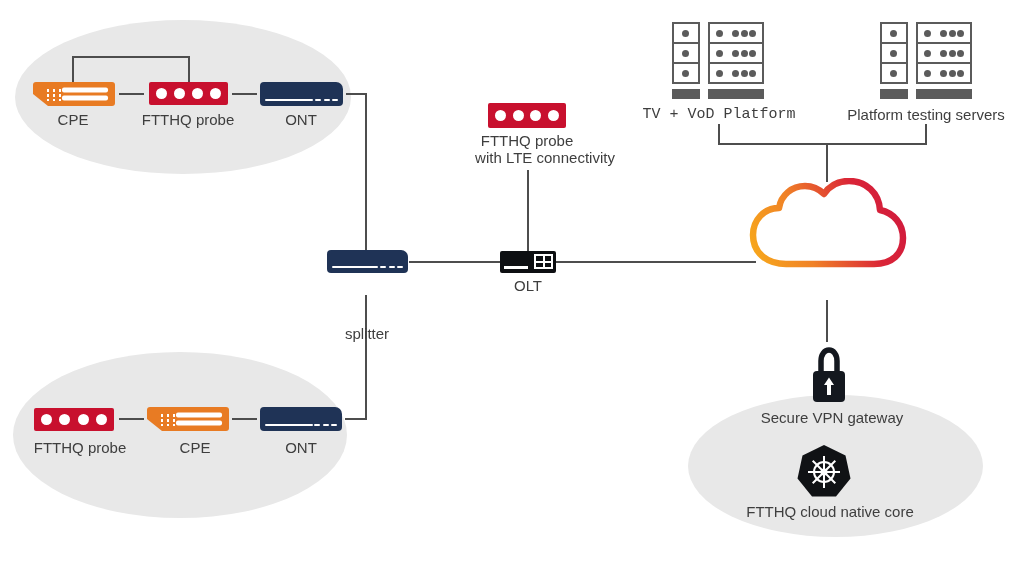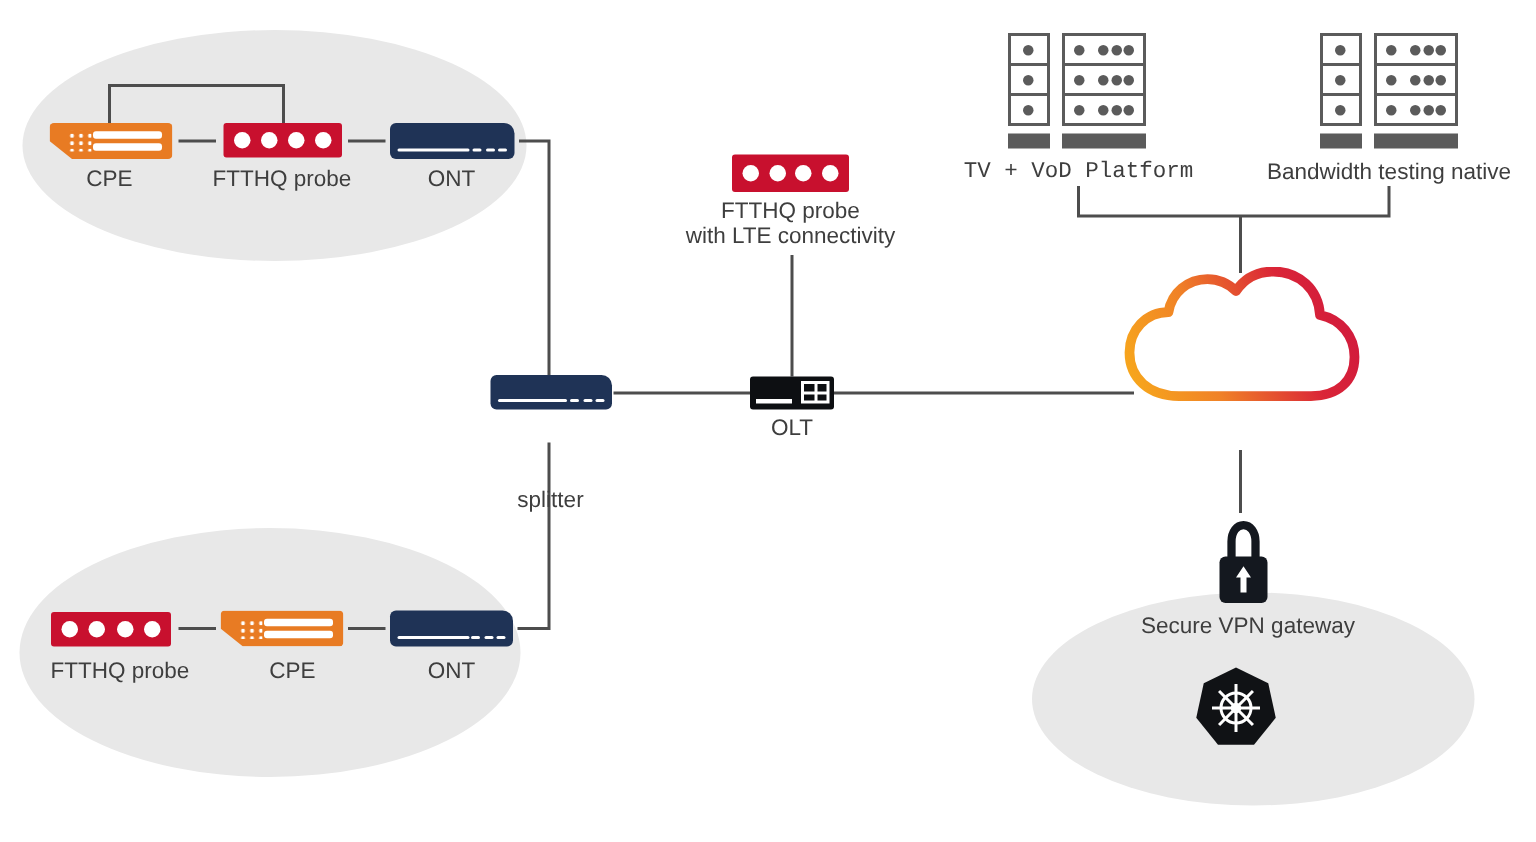--- a/index.html
+++ b/index.html
@@ -162,21 +162,21 @@
   </div>
   <div class="lbl" style="left:528px;top:277px;">OLT</div>
 
   <div class="probe" style="left:488px;top:103px;width:78px;height:25px;">
     <span class="pd"></span>
       <span class="pd"></span>
       <span class="pd"></span>
       <span class="pd"></span>
   </div>
   <div class="lbl" style="left:527px;top:132px;">FTTHQ probe</div>
-  <div class="lbl" style="left:527px;top:149px;">with LTE connectivity</div>
+  <div class="lbl" style="left:545px;top:149px;">with LTE connectivity</div>
 
   <div class="server-group" style="left:672px;top:22px;">
     <div class="server-col">
       <div class="rack narrow">
         <div class="rrow">
             <span class="sdot"></span>
           </div>
         <div class="rrow">
             <span class="sdot"></span>
           </div>
@@ -262,21 +262,21 @@
             <span class="trio">
               <span class="sdot"></span>
               <span class="sdot"></span>
               <span class="sdot"></span>
             </span>
           </div>
       </div>
       <div class="rack-base"></div>
     </div>
   </div>
-  <div class="lbl" style="left:926px;top:106px;">Bandwidth testing native</div>
+  <div class="lbl" style="left:926px;top:106px;">Platform testing servers</div>
 
   <svg class="abs" style="left:746px;top:178px;" width="164" height="94" viewBox="0 0 164 94">
     <defs>
       <linearGradient id="cloudGrad" gradientUnits="userSpaceOnUse" x1="10" y1="85" x2="150" y2="30">
         <stop offset="0" stop-color="#F7A71C"></stop>
         <stop offset="0.35" stop-color="#F08227"></stop>
         <stop offset="0.78" stop-color="#DA2537"></stop>
         <stop offset="1" stop-color="#D21C3C"></stop>
       </linearGradient>
     </defs>
@@ -293,14 +293,15 @@
   <div class="lbl" style="left:832px;top:409px;">Secure VPN gateway</div>
 
   <svg class="abs" style="left:797px;top:444px;" width="54" height="58" viewBox="0 0 54 58">
     <polygon points="27,1 48.5,11.5 53.5,34.5 39,52.5 15,52.5 0.5,34.5 5.5,11.5" fill="#101215"></polygon>
     <g stroke="#fff" stroke-width="2" fill="none">
       <circle cx="27" cy="28" r="10"></circle>
       <path d="M27,12 V44 M11,28 H43 M15.7,16.7 L38.3,39.3 M38.3,16.7 L15.7,39.3"></path>
     </g>
     <circle cx="27" cy="28" r="3.5" fill="#fff"></circle>
   </svg>
+  <div class="lbl" style="left:830px;top:503px;">FTTHQ cloud native core</div>
 
 </div>
 
 </body></html>

